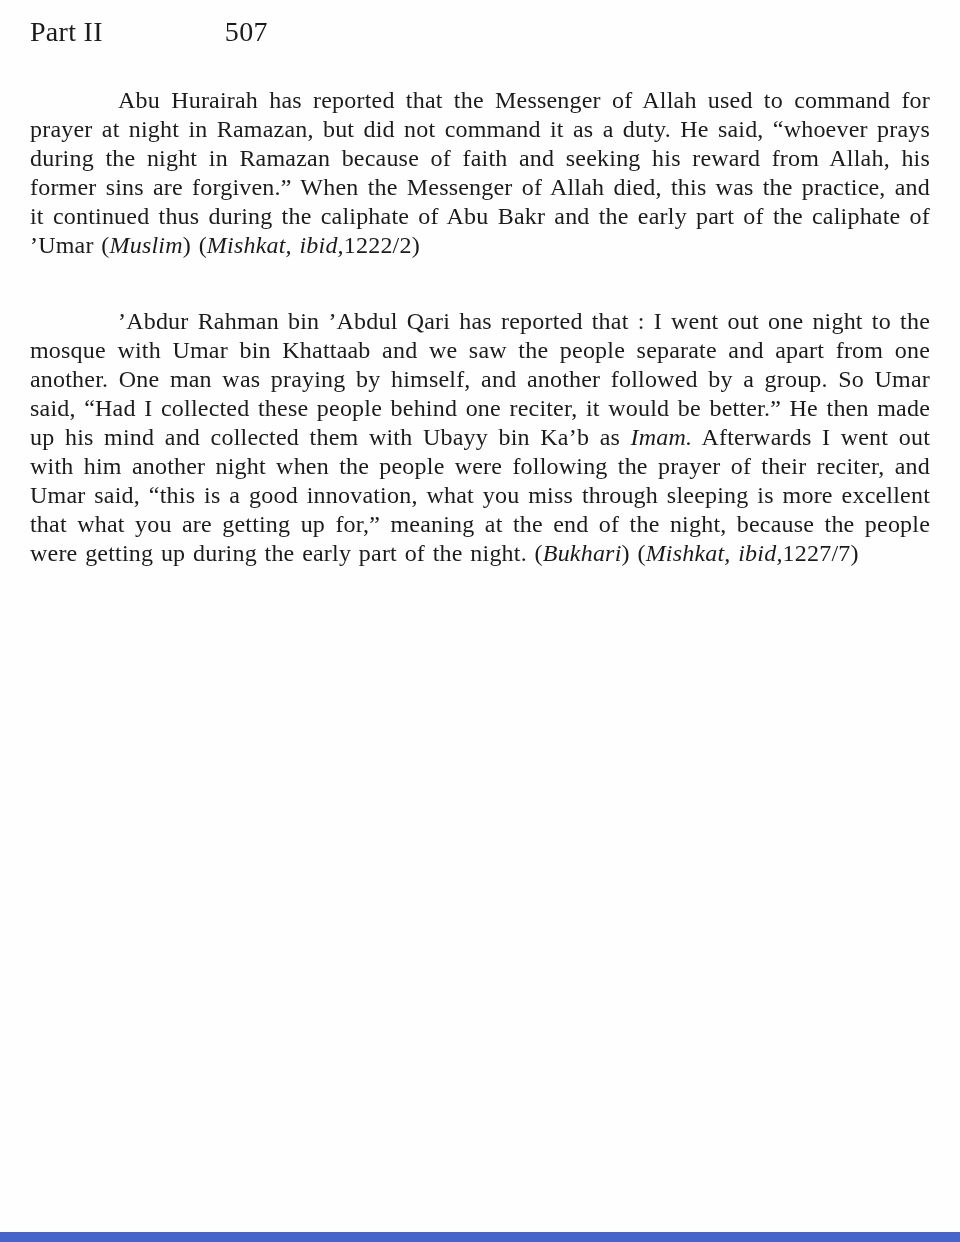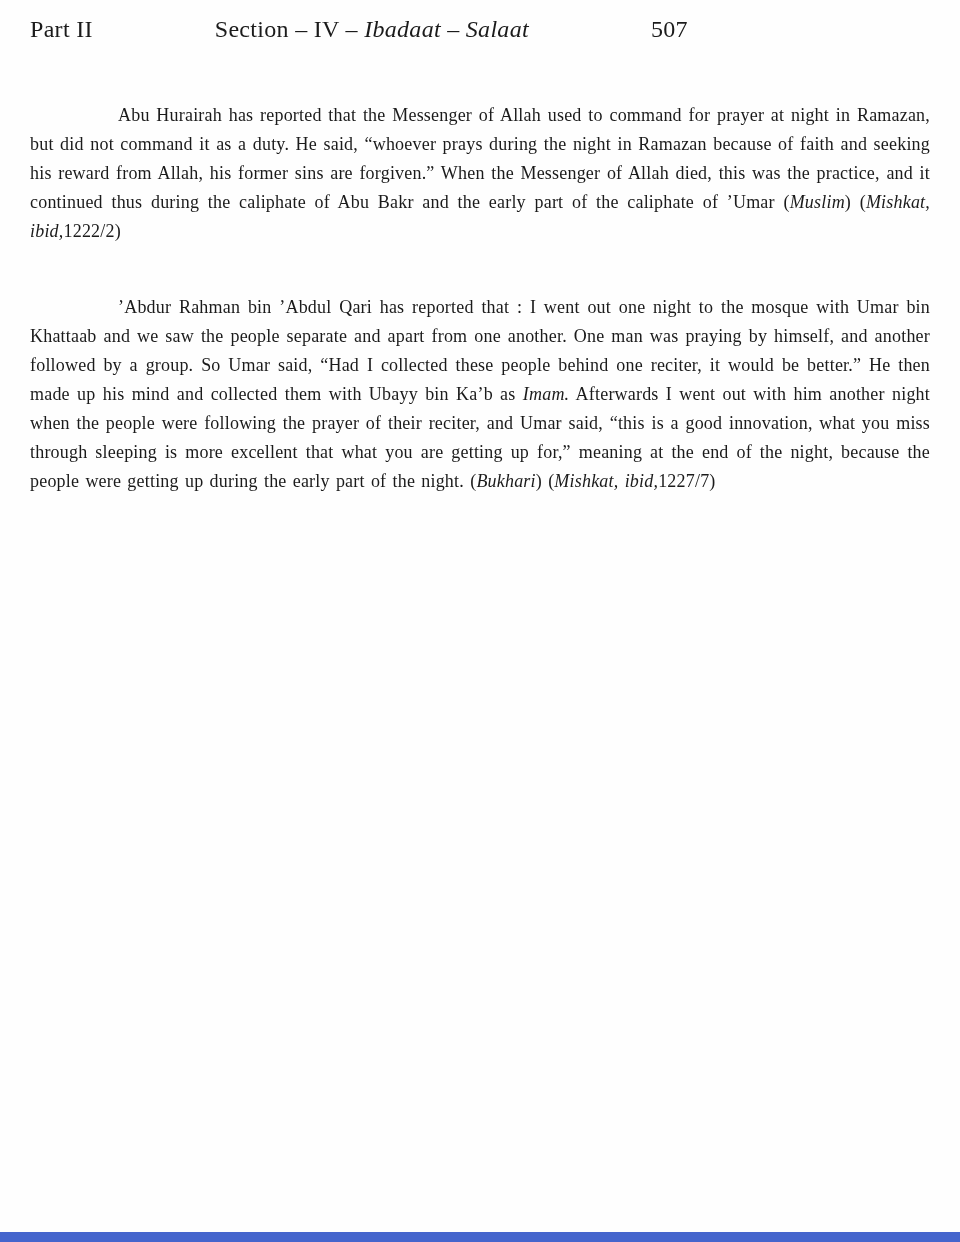--- a/index.html
+++ b/index.html
@@ -14,32 +14,32 @@
     background: #fefefe;
     font-family: "Liberation Serif", serif;
     color: #1b1b1b;
     overflow: hidden;
     box-sizing: border-box;
   }
   .page-header {
     display: flex;
     align-items: flex-end;
     padding: 16px 30px 0 30px;
-    font-size: 24px;
+    font-size: 28px;
     letter-spacing: 0.3px;
     white-space: nowrap;
   }
   .h-left { flex: 0 0 auto; }
   .h-center { flex: 0 0 auto; margin-left: 122px; }
   .h-right { flex: 0 0 auto; margin-left: 122px; }
   .italic { font-style: italic; }
   .page-body {
     padding: 0 30px;
-    margin-top: 58px;
-    font-size: 18px;
+    margin-top: 38px;
+    font-size: 24px;
     line-height: 29px;
     text-align: justify;
     letter-spacing: 0.2px;
     word-spacing: 1.5px;
   }
   .body-para {
     margin: 0;
     text-indent: 88px;
   }
   .body-para + .body-para {
@@ -54,21 +54,20 @@
     background: #4565cd;
   }
 </style>
 </head>
 <body>
 
 <div class="page">
 
   <header class="page-header">
     <span class="h-left">Part II</span>
-    <span class="h-center"><span>Section – IV – </span><span class="italic">Ibadaat – Salaat</span></span>
     <span class="h-right">507</span>
   </header>
 
   <main class="page-body">
 
     <p class="body-para"><span>Abu Hurairah has reported that the Messenger of Allah used to command for prayer at night in Ramazan, but did not command it as a duty. He said, “whoever prays during the night in Ramazan because of faith and seeking his reward from Allah, his former sins are forgiven.” When the Messenger of Allah died, this was the practice, and it continued thus during the caliphate of Abu Bakr and the early part of the caliphate of ’Umar (</span><span class="italic">Muslim</span><span>) (</span><span class="italic">Mishkat, ibid,</span><span>1222/2)</span></p>
 
     <p class="body-para"><span>’Abdur Rahman bin ’Abdul Qari has reported that : I went out one night to the mosque with Umar bin Khattaab and we saw the people separate and apart from one another. One man was praying by himself, and another followed by a group. So Umar said, “Had I collected these people behind one reciter, it would be better.” He then made up his mind and collected them with Ubayy bin Ka’b as </span><span class="italic">Imam.</span><span> Afterwards I went out with him another night when the people were following the prayer of their reciter, and Umar said, “this is a good innovation, what you miss through sleeping is more excellent that what you are getting up for,” meaning at the end of the night, because the people were getting up during the early part of the night. (</span><span class="italic">Bukhari</span><span>) (</span><span class="italic">Mishkat, ibid,</span><span>1227/7)</span></p>
 
   </main>

